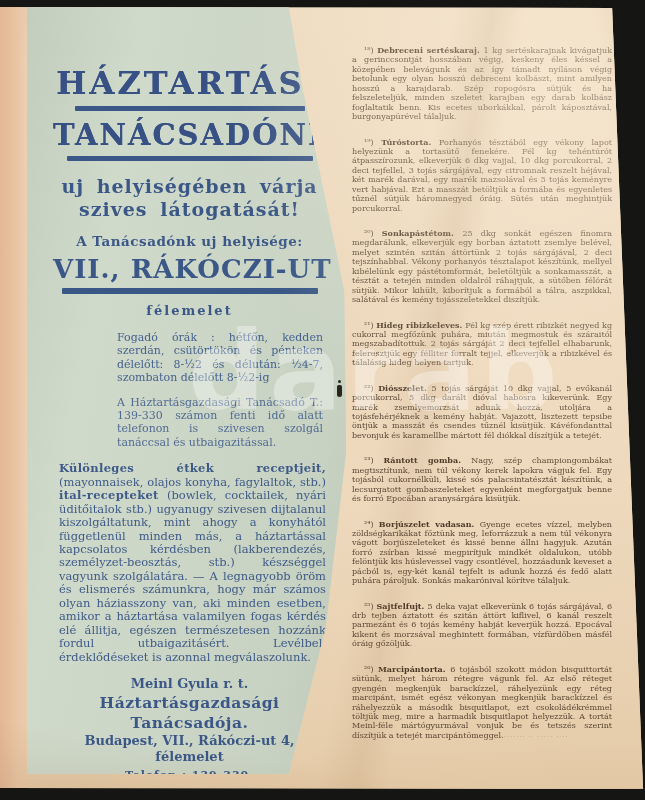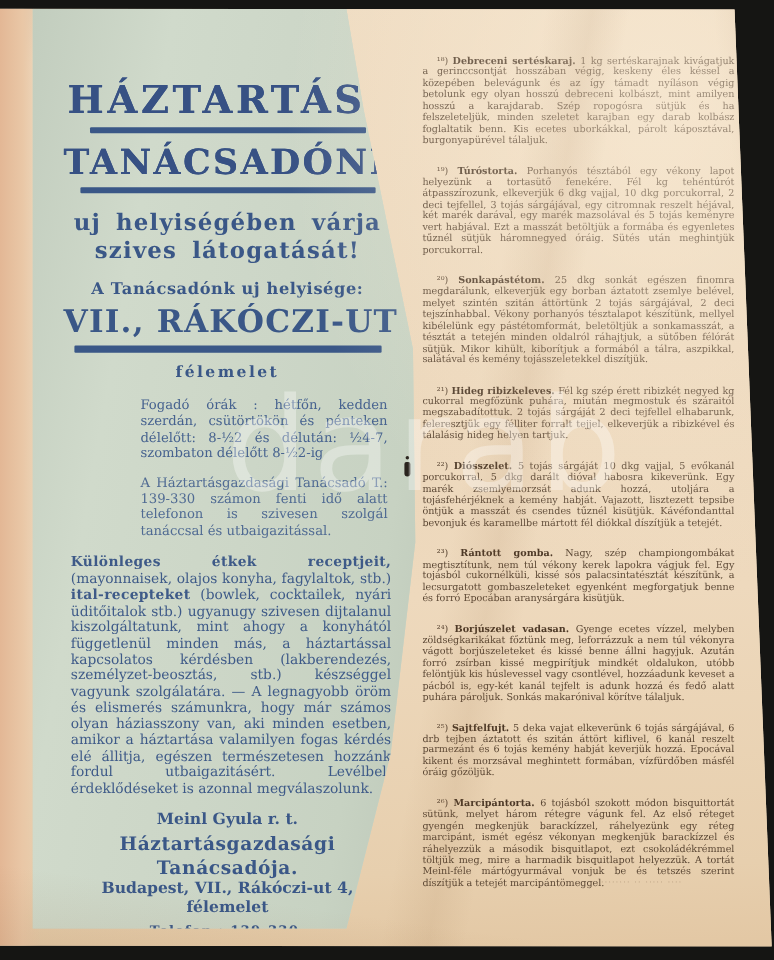--- a/index.html
+++ b/index.html
@@ -96,21 +96,21 @@
     position:absolute;left:337px;top:385px;width:5px;height:12px;
     background:#2a241e;border-radius:2px 2px 3px 3px;
   }
   .ink-mark::before{
     content:"";position:absolute;left:1px;top:-5px;width:3px;height:3px;
     background:#2a241e;border-radius:50%;
   }
   
   .watermark{
     position:absolute;left:188px;top:318px;
-    font-family:"DejaVu Sans",sans-serif;font-weight:normal;
+    font-family:"DejaVu Sans",sans-serif;font-weight:bold;
     font-size:108px;letter-spacing:4px;line-height:1;
     color:rgba(255,255,255,0.34);
     pointer-events:none;z-index:9;white-space:nowrap;
   }
 </style>
 </head>
 <body>
 
 <div class="stage">
   <div class="paper">

